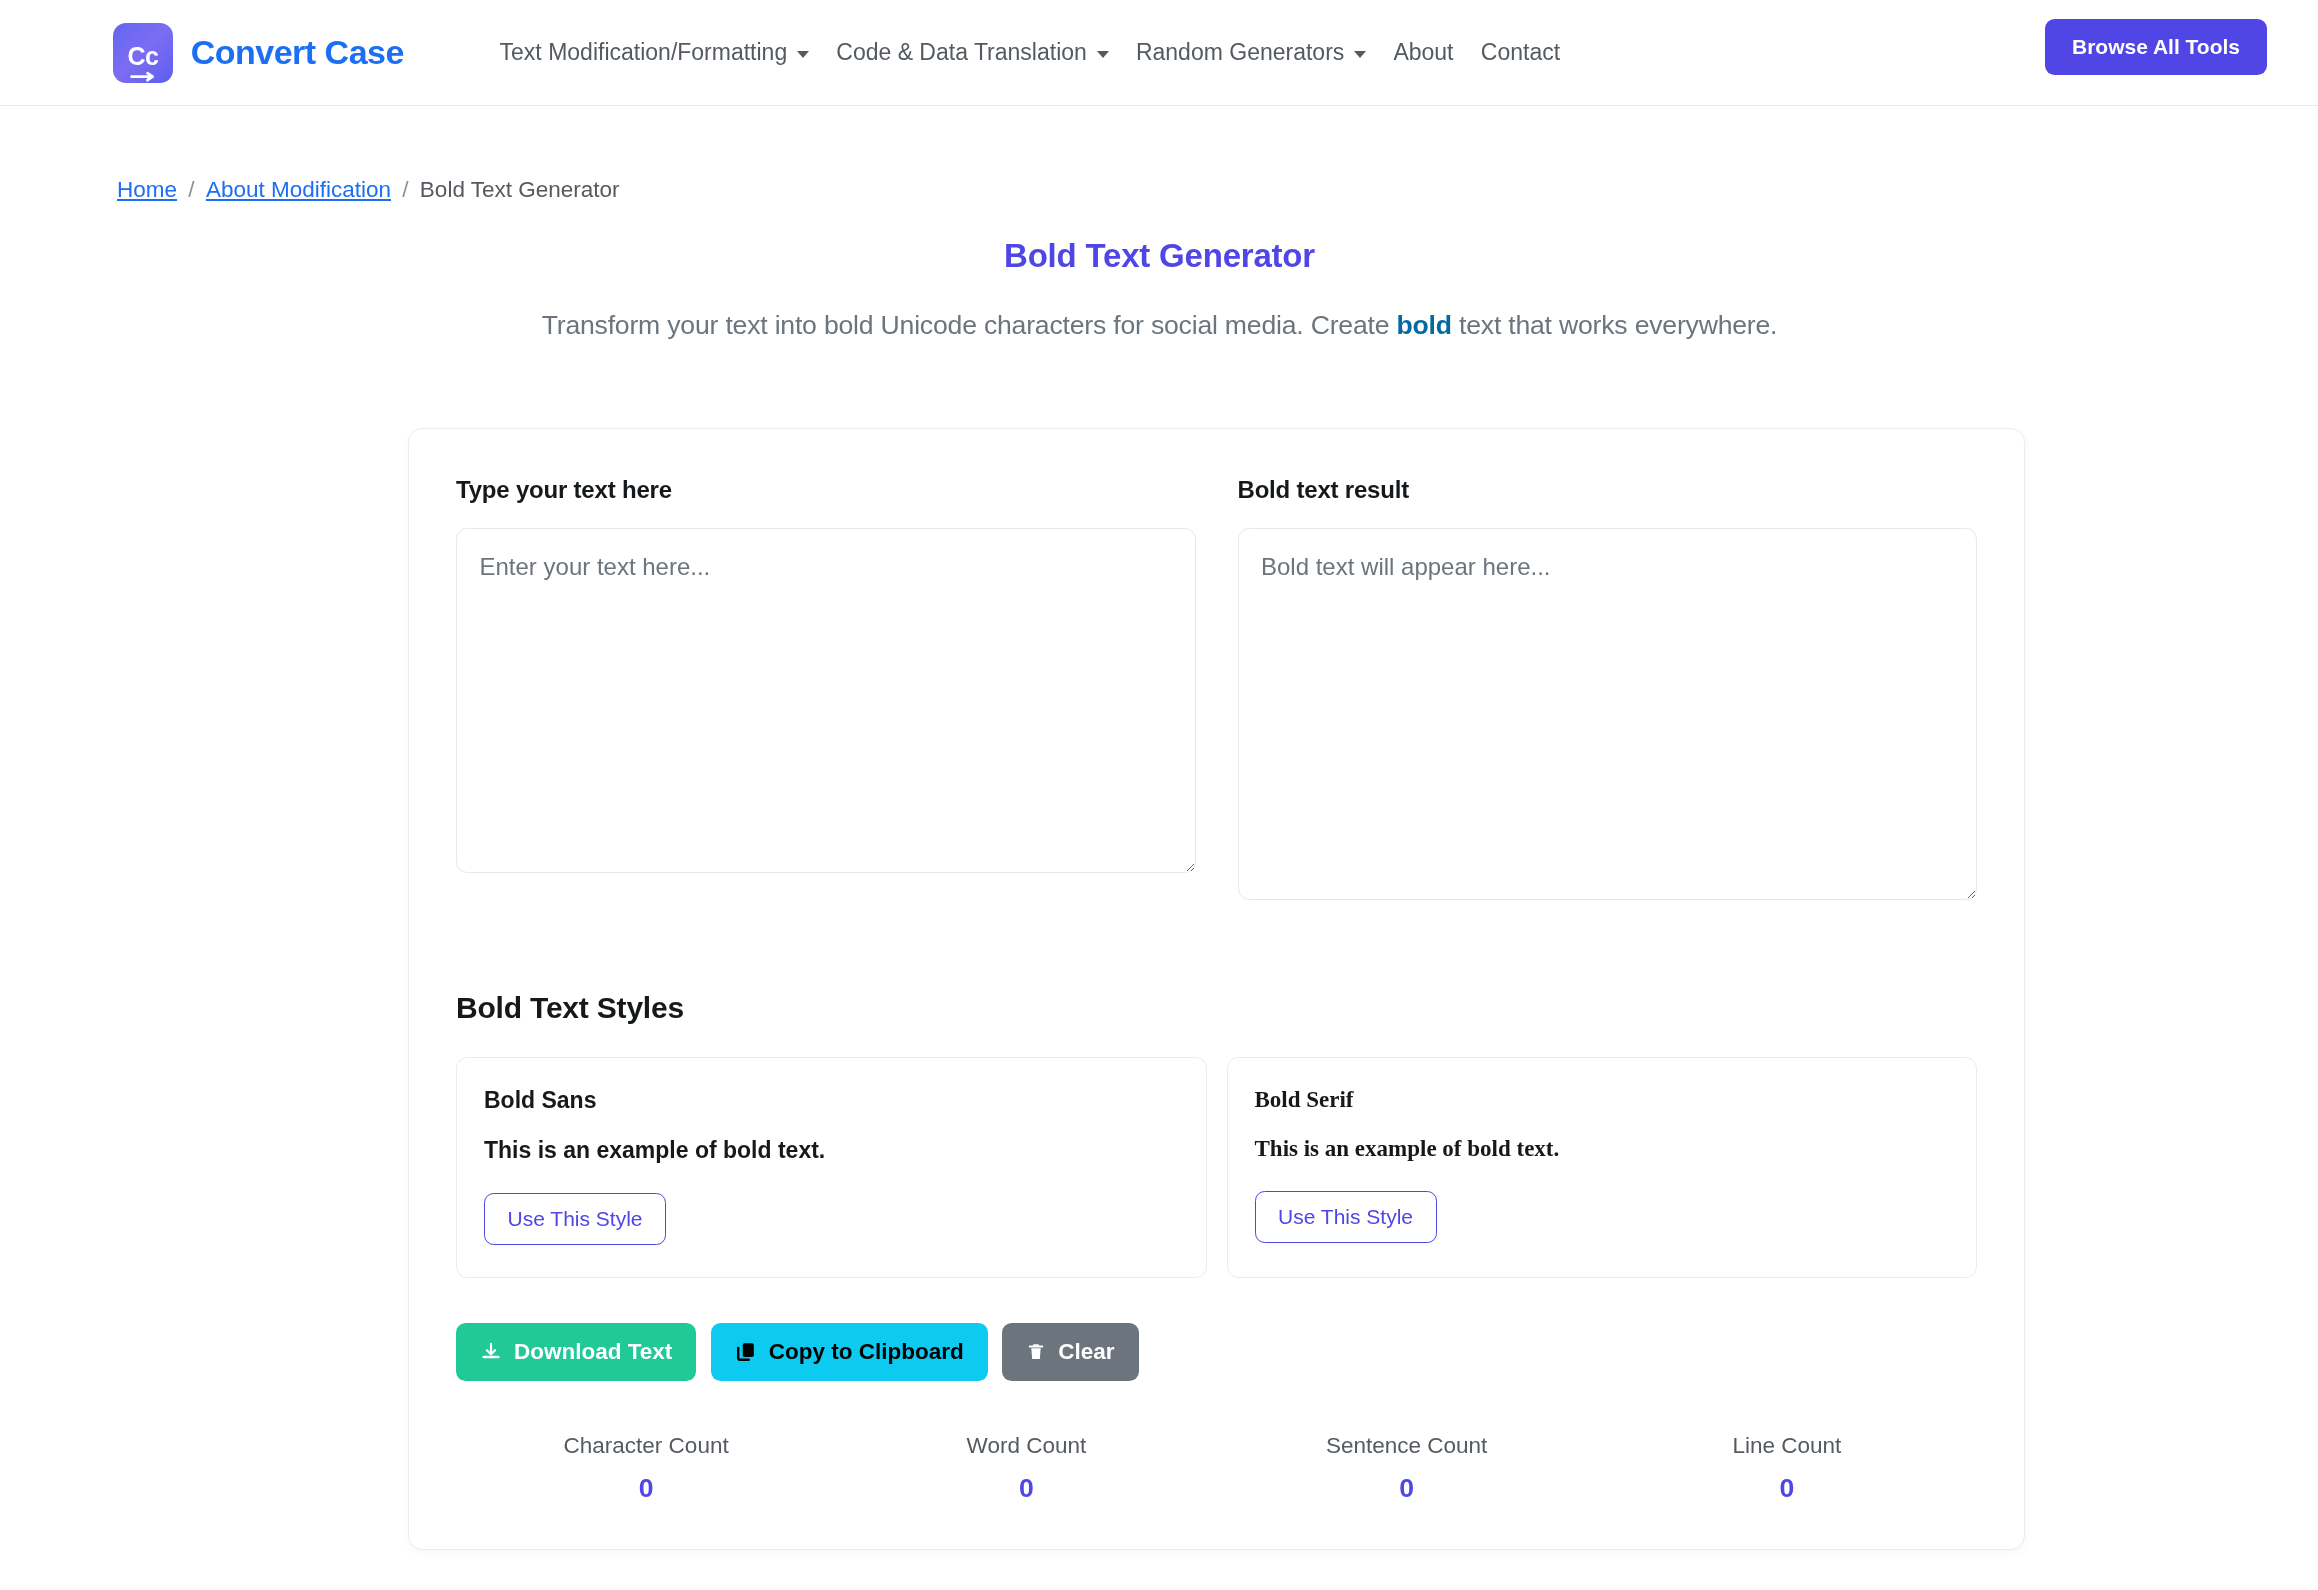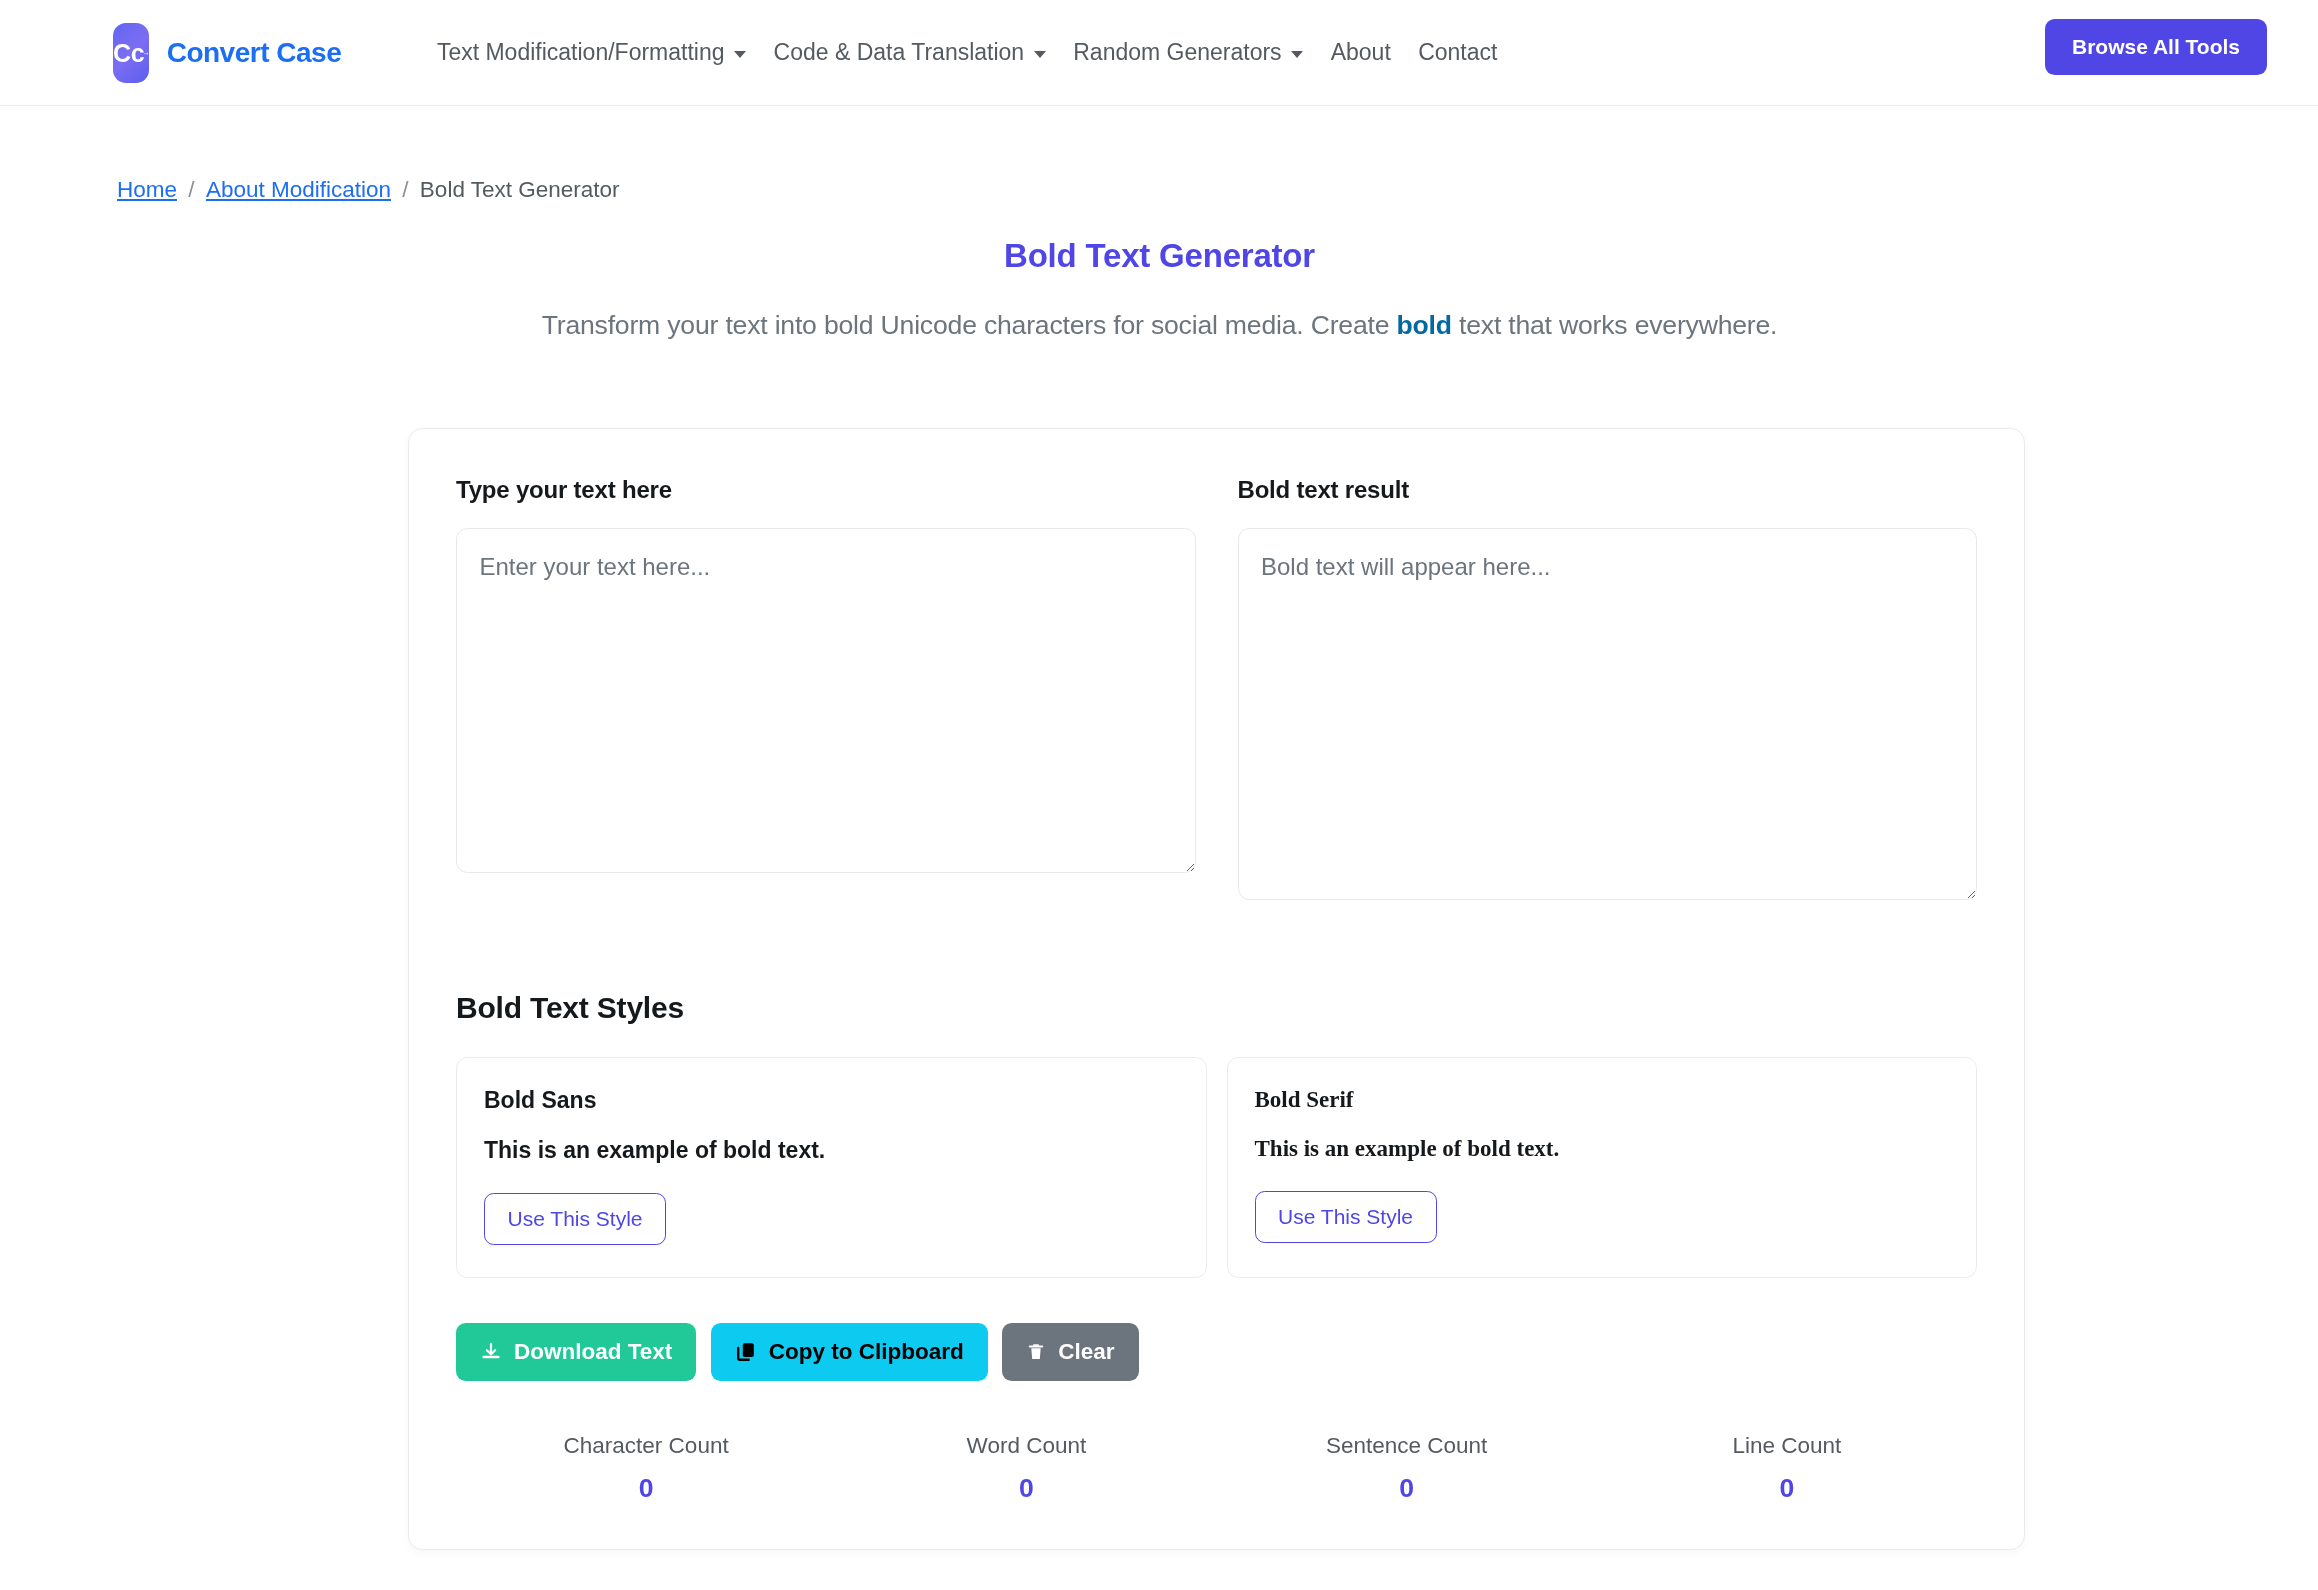--- a/index.html
+++ b/index.html
@@ -25,47 +25,47 @@
   }
 
   .brand {
     display: flex;
     align-items: center;
     gap: 17.7px;
     text-decoration: none;
   }
 
   .brand-logo {
-    width: 36px;
+    width: 60px;
     height: 60px;
     border-radius: 13px;
     background: linear-gradient(135deg, #6366f1 0%, #7c6df2 50%, #5b5ef0 100%);
     display: flex;
-    flex-direction: row;
-    align-items: center;
-    justify-content: space-between;
+    flex-direction: column;
+    align-items: center;
+    justify-content: flex-end;
     position: relative;
     flex: 0 0 auto;
   }
   .brand-logo .cc {
     color: #ffffff;
     font-size: 25px;
     font-weight: 700;
     line-height: 1;
     letter-spacing: -0.4px;
     margin-top: 1.6px;
   }
   .brand-logo .arrow {
     margin-top: 2.4px;
     display: block;
   }
 
   .brand-name {
     color: #1f6feb;
-    font-size: 28px;
+    font-size: 34px;
     font-weight: 700;
     letter-spacing: -0.5px;
     white-space: nowrap;
     color: #1c6ef2;
   }
 
   .nav-links {
     display: flex;
     align-items: center;
     gap: 0;

